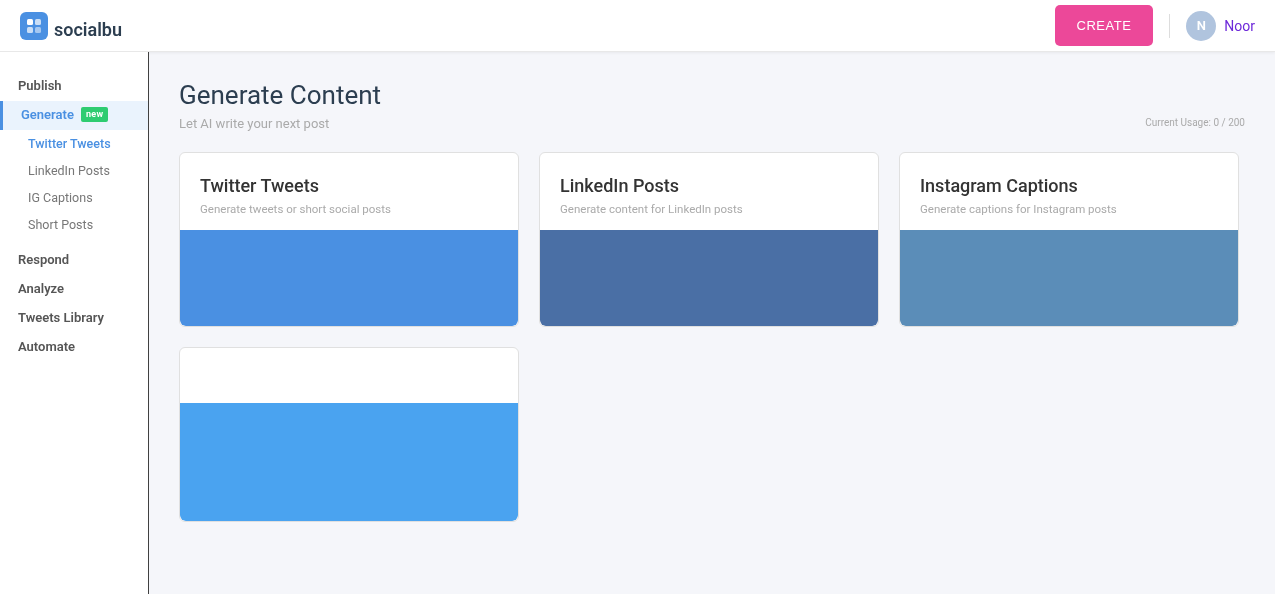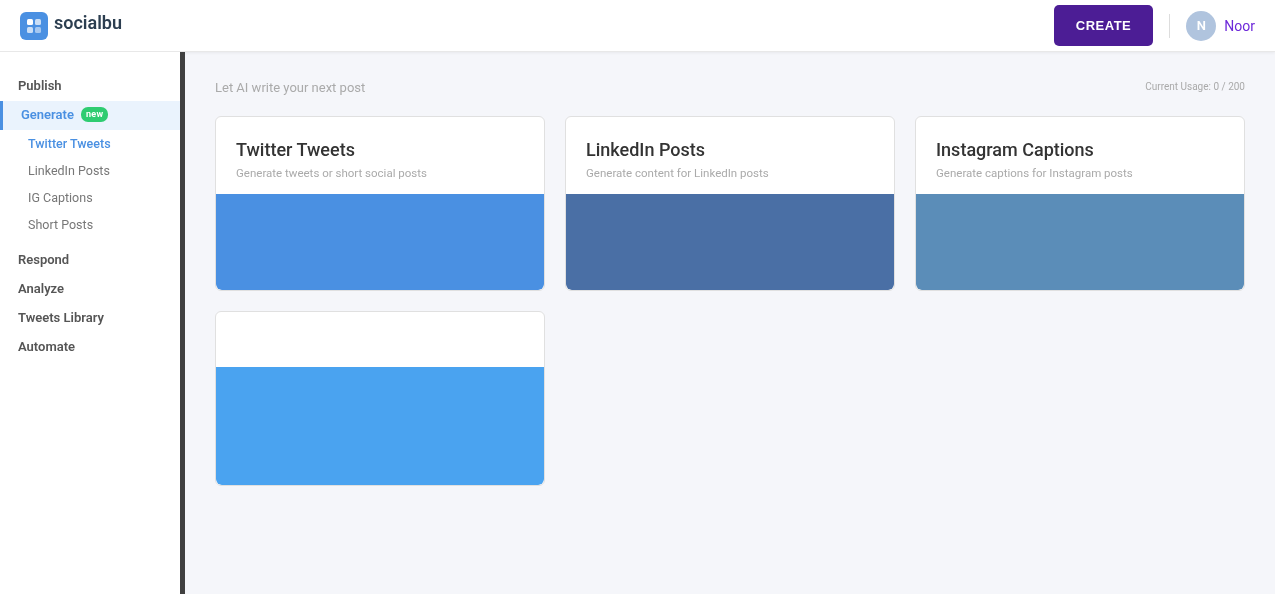--- a/index.html
+++ b/index.html
@@ -20,21 +20,21 @@
       display: flex;
       align-items: center;
       justify-content: space-between;
       padding: 0 20px;
       border-bottom: 1px solid #e8e8e8;
       box-shadow: 0 1px 3px rgba(0,0,0,0.06);
       flex-shrink: 0;
     }
     .navbar-logo {
       display: flex;
-      align-items: flex-start;
+      align-items: flex-end;
       gap: 6px;
     }
     .logo-icon {
       width: 28px;
       height: 28px;
       background: #4a90e2;
       border-radius: 6px;
       display: flex;
       align-items: center;
       justify-content: center;
@@ -46,27 +46,27 @@
       font-size: 18px;
       font-weight: 600;
       color: #2c3e50;
     }
     .navbar-right {
       display: flex;
       align-items: center;
       gap: 16px;
     }
     .create-btn {
-      background: #4c1d95;
+      background: #ec4899;
       color: white;
       border: none;
       padding: 13px 22px;
       border-radius: 5px;
       font-size: 13px;
-      font-weight: 700;
+      font-weight: 400;
       cursor: pointer;
       letter-spacing: 0.5px;
     }
     .divider-v {
       width: 1px;
       height: 24px;
       background: #ddd;
     }
     .user-area {
       display: flex;
@@ -93,23 +93,23 @@
 
     
     .main-layout {
       display: flex;
       flex: 1;
       overflow: hidden;
     }
 
     
     .sidebar {
-      width: 185px;
+      width: 149px;
       background: #fff;
-      border-right: 5px solid #404040;
+      border-right: 1px solid #404040;
       padding: 20px 0;
       flex-shrink: 0;
       overflow-y: auto;
     }
     .sidebar-section-label {
       font-size: 13px;
       color: #555;
       font-weight: 600;
       padding: 6px 18px 8px;
       cursor: pointer;
@@ -135,21 +135,21 @@
       font-size: 13px;
       color: #4a90e2;
       font-weight: 600;
     }
     .new-badge {
       background: #2ecc71;
       color: white;
       font-size: 9px;
       font-weight: 700;
       padding: 2px 5px;
-      border-radius: 7px;
+      border-radius: 2px;
       letter-spacing: 0.3px;
     }
     .sidebar-highlight {
       background: #eaf3fd;
       border-left: 3px solid #4a90e2;
     }
 
     
     .content {
       flex: 1;
@@ -283,20 +283,21 @@
     <div class="sidebar-item">IG Captions</div>
     <div class="sidebar-item">Short Posts</div>
 
     <div class="sidebar-section-label" style="margin-top:8px;">Respond</div>
     <div class="sidebar-section-label">Analyze</div>
     <div class="sidebar-section-label">Tweets Library</div>
     <div class="sidebar-section-label">Automate</div>
   </aside>
 
   <main class="content">
+    <h1 class="page-title">Generate Content</h1>
     <p class="page-subtitle">Let AI write your next post</p>
     <div class="usage-info">Current Usage: 0 / 200</div>
 
     <div class="cards-grid">
 
       <div class="card">
         <div class="card-top">
           <div class="card-title">Twitter Tweets</div>
           <div class="card-desc">Generate tweets or short social posts</div>
         </div>

